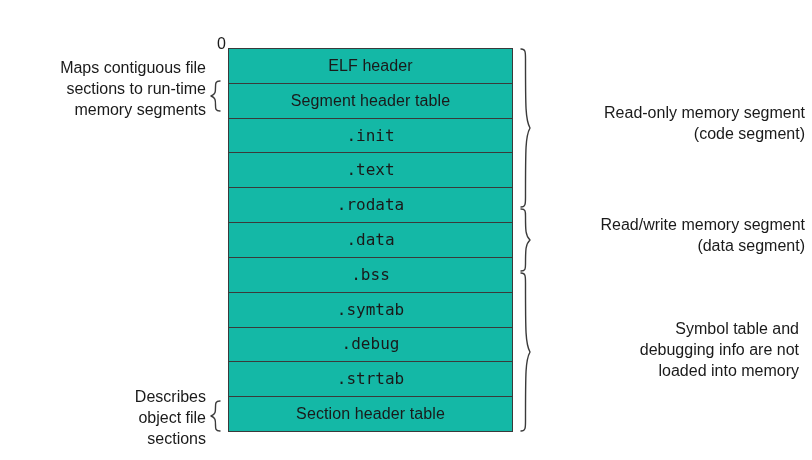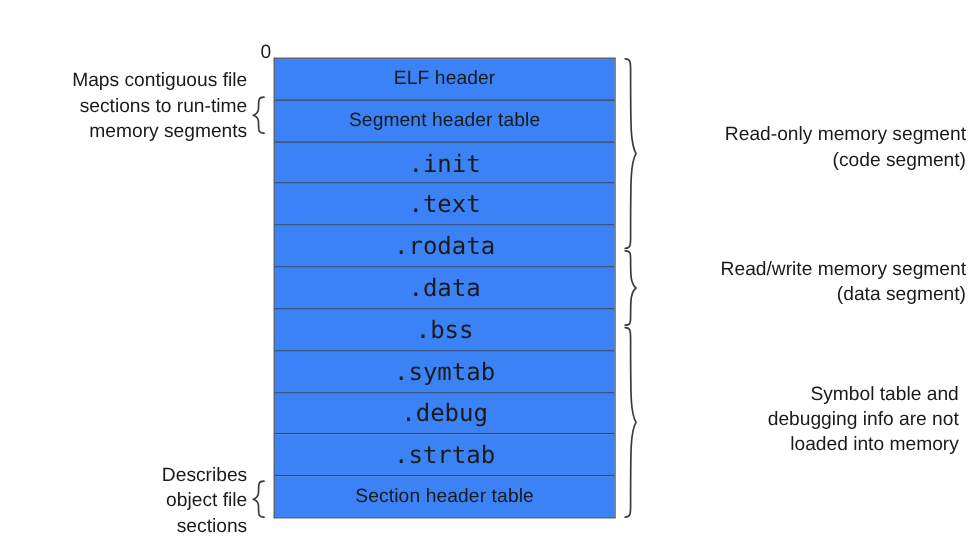--- a/index.html
+++ b/index.html
@@ -41,33 +41,33 @@
     display: flex;
     flex-direction: column;
   }
   .elf-row {
     flex: 1 1 0;
     display: flex;
     align-items: center;
     justify-content: center;
     border-bottom: 1.2px solid #3a3a3a;
     box-sizing: border-box;
-    background: #3b82f6;
+    background: #14b8a6;
   }
   .elf-row:last-child {
     border-bottom: none;
   }
   .elf-row .row-text {
     font-size: 16px;
     line-height: 18px;
     letter-spacing: 0.1px;
   }
   .elf-row.mono .row-text {
     font-family: "DejaVu Sans Mono", "Liberation Mono", monospace;
-    font-size: 20px;
+    font-size: 16px;
     letter-spacing: 0px;
   }
 
   
   .anno {
     position: absolute;
     font-size: 16px;
     line-height: 21px;
     color: #1a1a1a;
     white-space: pre-line;

